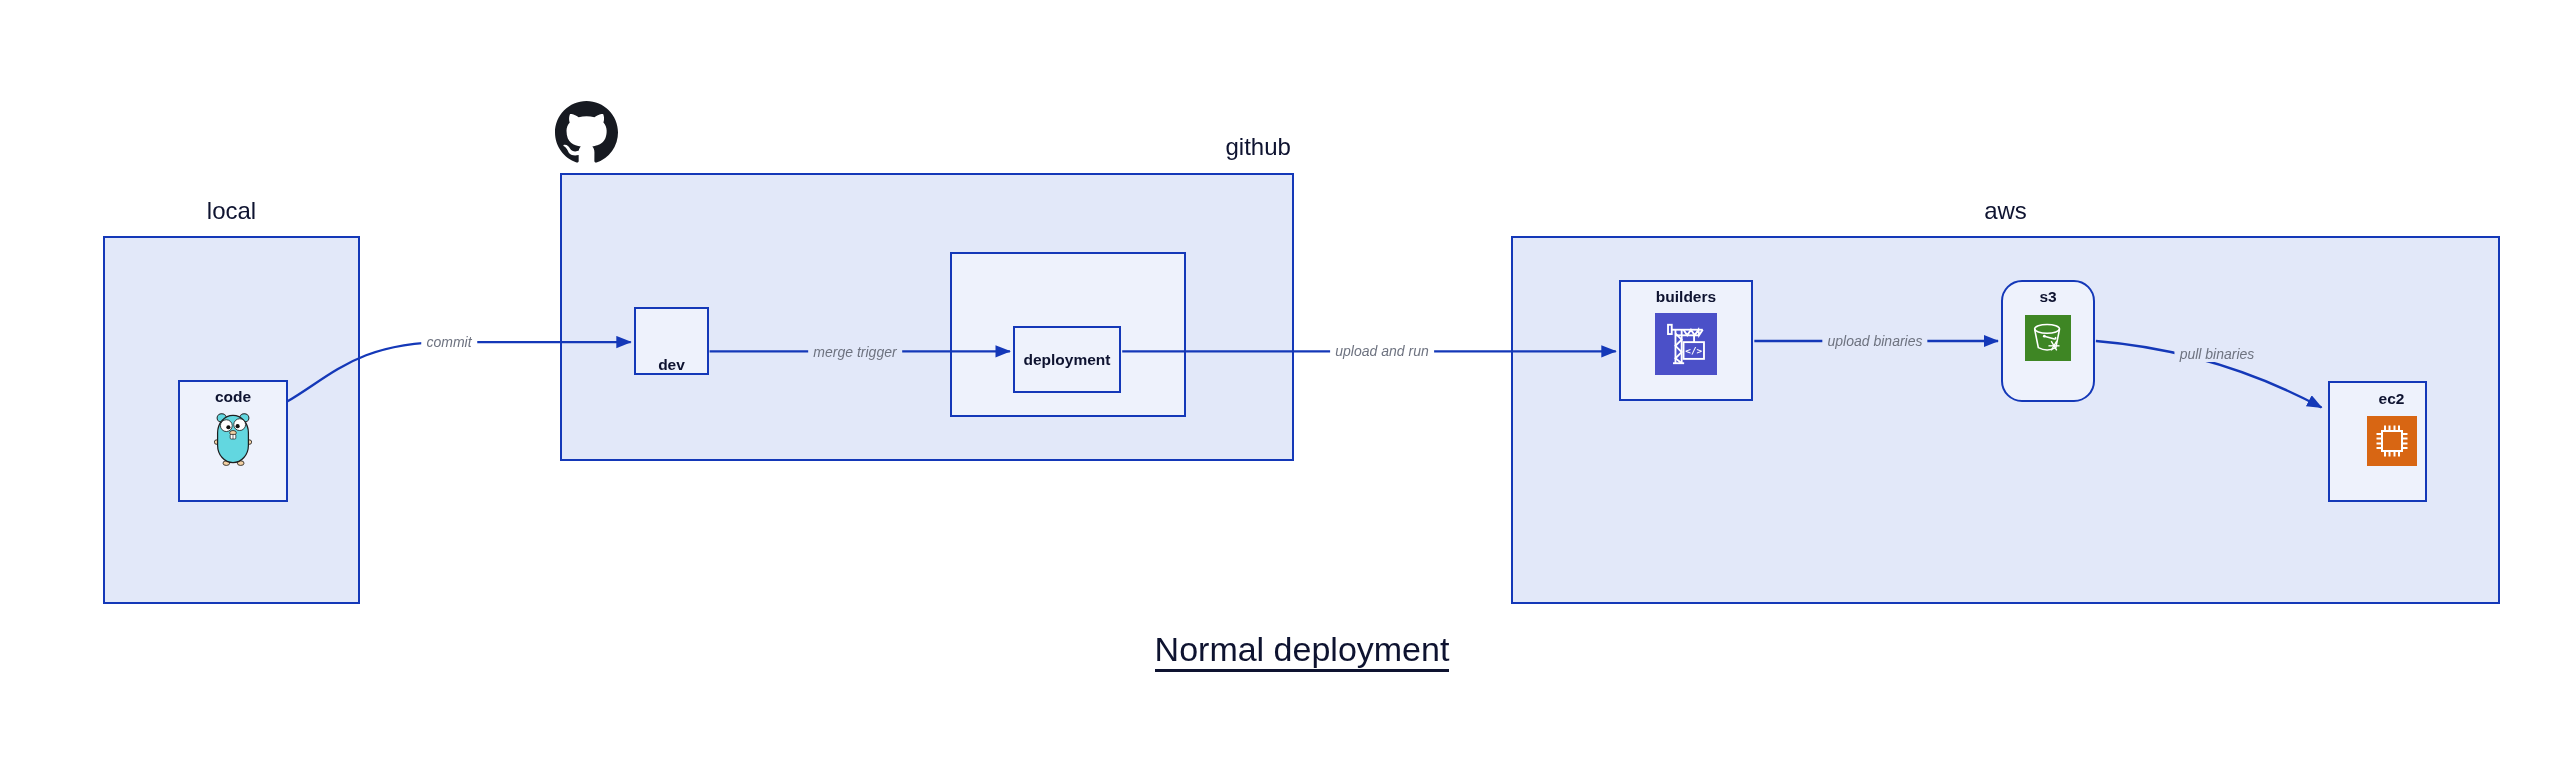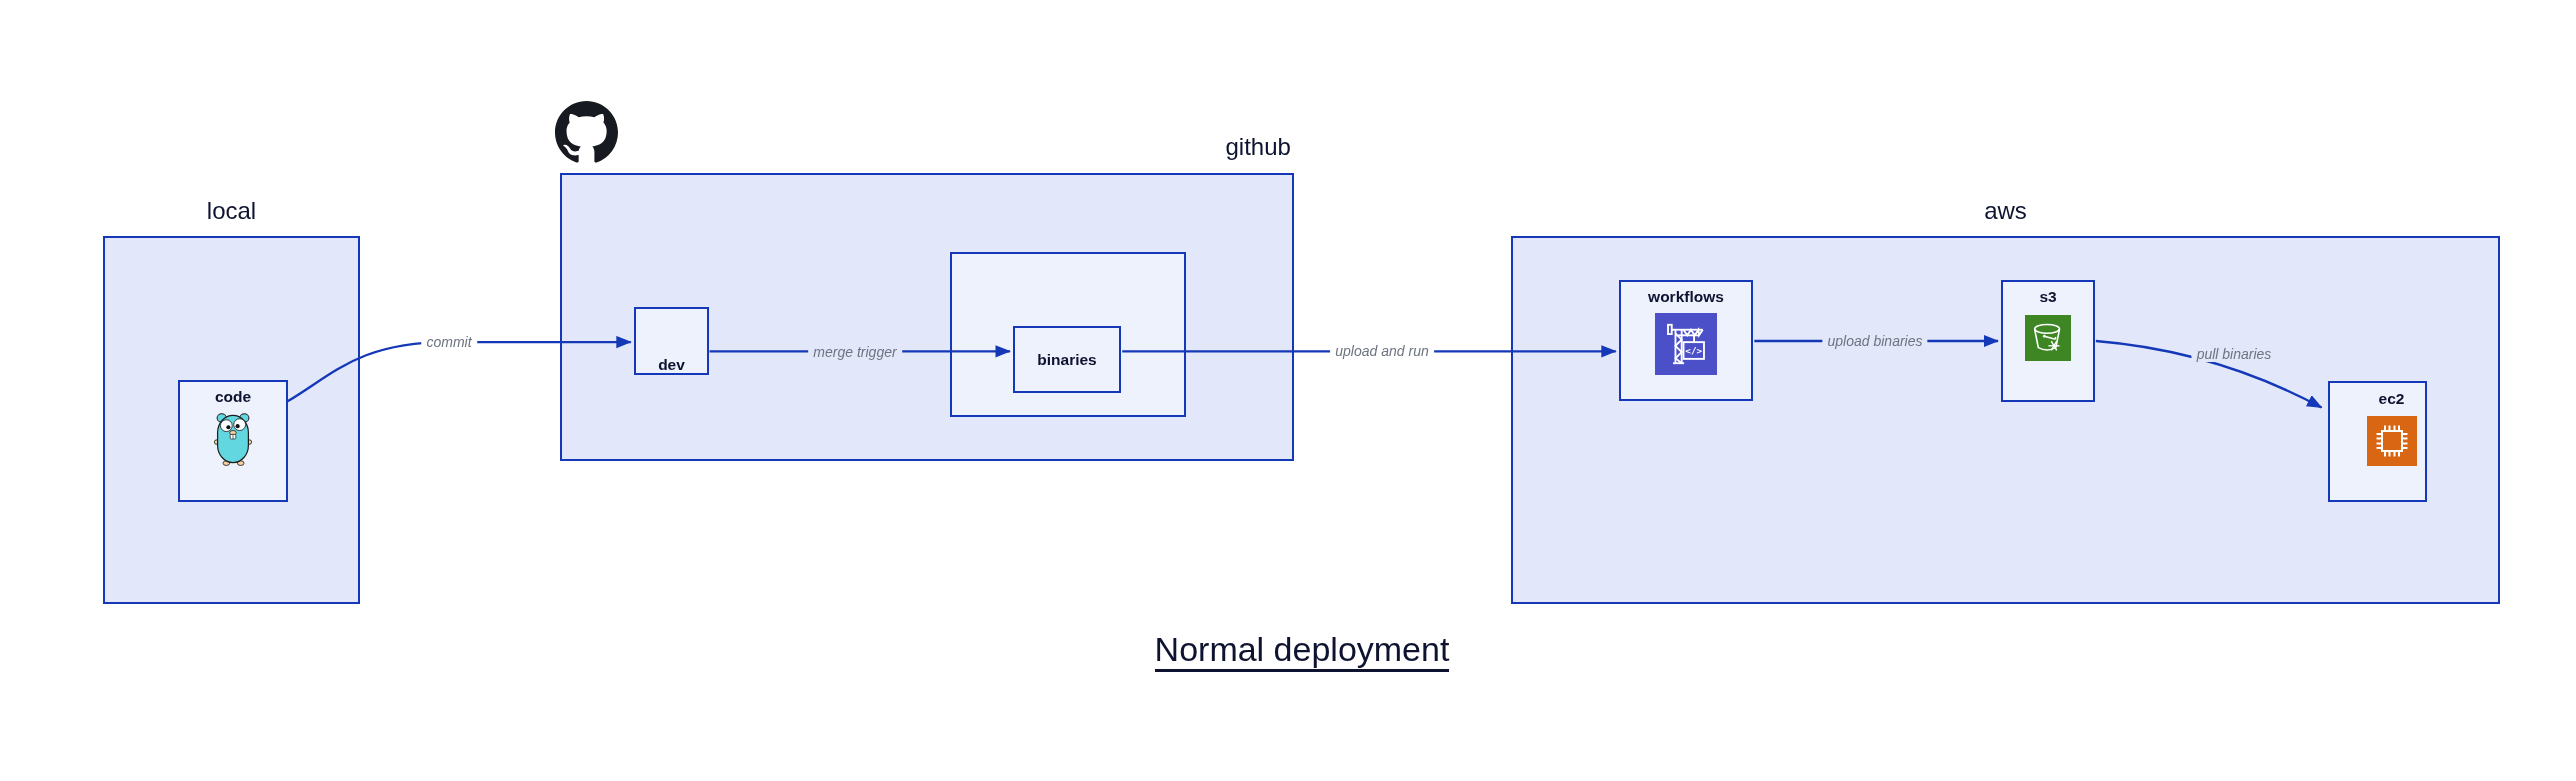--- a/index.html
+++ b/index.html
@@ -116,46 +116,46 @@
         <line x1="37" y1="43" x2="37" y2="52" stroke="#1f1f1f" stroke-width="1.2"></line>
       </svg>
     </span>
   </div>
 
   <div class="node-box centered" style="left:634px;top:307px;width:75px;height:68px;justify-content:flex-end;">
     <div class="node-label">dev</div>
   </div>
 
   <div class="node-box centered" style="left:1013px;top:326px;width:108px;height:67px;">
-    <div class="node-label">binaries</div>
+    <div class="node-label">deployment</div>
   </div>
 
   <div class="node-box" style="left:1619px;top:280px;width:134px;height:121px;padding-top:6.2px;gap:7.2px;">
-    <div class="node-label">workflows</div>
+    <div class="node-label">builders</div>
     <span class="icon-wrap">
       <svg viewBox="0 0 100 100" width="62" height="62">
         <rect x="0" y="0" width="100" height="100" fill="#4b50c8"></rect>
         <g stroke="#ffffff" stroke-width="3" fill="none">
           <rect x="21" y="19" width="6" height="15"></rect>
           <line x1="33" y1="27" x2="33" y2="81"></line>
           <line x1="43" y1="27" x2="43" y2="81"></line>
           <polyline points="33,33 43,43 33,53 43,63 33,73 43,81"></polyline>
           <line x1="29" y1="81" x2="47" y2="81"></line>
           <line x1="27" y1="27" x2="77" y2="27"></line>
           <line x1="33" y1="36" x2="71" y2="36"></line>
           <polyline points="46,27 52,36 58,27 64,36 70,27 71,36 77,27"></polyline>
           <line x1="63" y1="36" x2="63" y2="47"></line>
           <rect x="46" y="47" width="33" height="27"></rect>
         </g>
         <text x="62.5" y="65.5" fill="#ffffff" font-size="15" font-weight="bold" text-anchor="middle" font-family="'DejaVu Sans Mono', monospace">&lt;/&gt;</text>
       </svg>
     </span>
   </div>
 
-  <div class="node-box" style="left:2001px;top:280px;width:94px;height:122px;padding-top:6.2px;gap:9.3px;">
+  <div class="node-box" style="left:2001px;top:280px;width:94px;height:122px;padding-top:6.2px;gap:9.3px;border-radius:21px;">
     <div class="node-label">s3</div>
     <span class="icon-wrap">
       <svg viewBox="0 0 100 100" width="46" height="46">
         <rect x="0" y="0" width="100" height="100" fill="#3e8624"></rect>
         <g stroke="#ffffff" stroke-width="3.4" fill="none">
           <path d="M21 31 L29 71 Q48 81 67 71 L75 31"></path>
           <ellipse cx="48" cy="30" rx="27" ry="9.5"></ellipse>
           <path d="M42 46 L64 52 Q68 53 66 48"></path>
         </g>
         <circle cx="42" cy="46" r="3" fill="#ffffff"></circle>
@@ -206,20 +206,20 @@
     <path class="edge-path" d="M 1377 682 L 1960 682" marker-end="url(#arrow)"></path>
     <path class="edge-path" d="M 2178 682 L 3136 682" marker-end="url(#arrow)"></path>
     <path class="edge-path" d="M 3405 662 L 3878 662" marker-end="url(#arrow)"></path>
     <path class="edge-path" d="M 4068 662 C 4190 672 4340 702 4506 791" marker-end="url(#arrow)"></path>
   </svg>
 
   <div class="edge-label on-white" style="left:449px;top:342px;">commit</div>
   <div class="edge-label on-fill" style="left:855px;top:352px;">merge trigger</div>
   <div class="edge-label on-white" style="left:1382px;top:351px;">upload and run</div>
   <div class="edge-label on-fill" style="left:1875px;top:341px;">upload binaries</div>
-  <div class="edge-label on-fill" style="left:2217px;top:354px;margin-left:17px;">pull binaries</div>
+  <div class="edge-label on-fill" style="left:2217px;top:354px;">pull binaries</div>
 
   <div class="title">
     <span>Normal deployment</span>
   </div>
 
 </div>
 
 
 </body></html>

